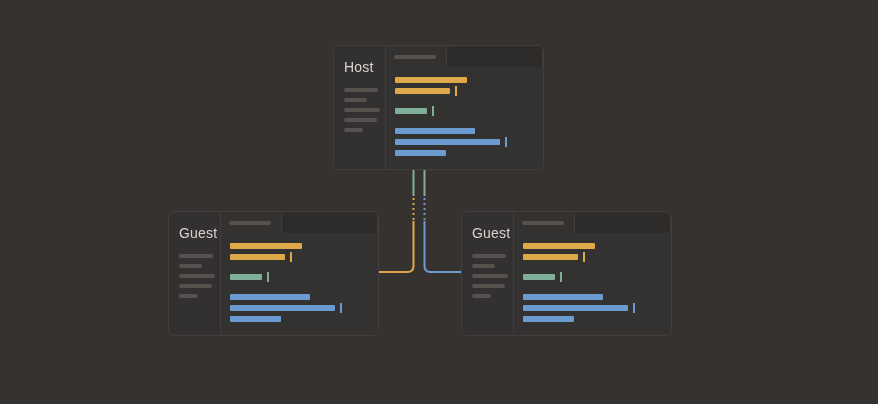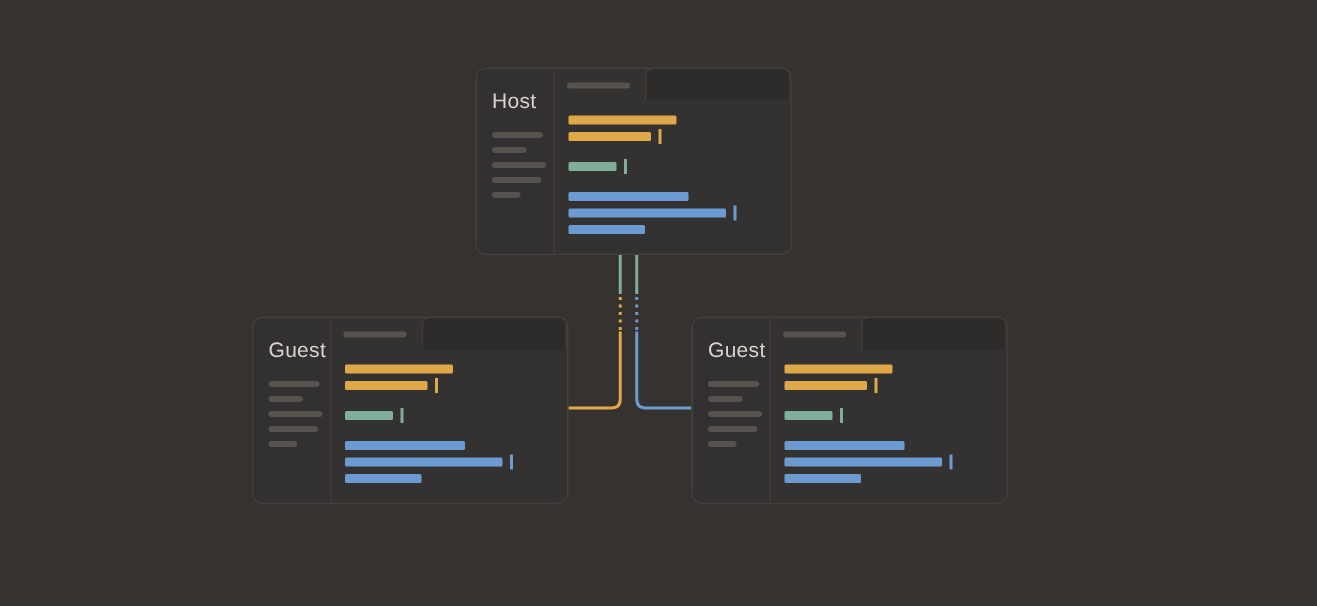--- a/index.html
+++ b/index.html
@@ -32,21 +32,21 @@
   
   .window {
     position: absolute;
     box-sizing: border-box;
     display: flex;
     border: 1px solid #423f3d;
     border-radius: 7px;
     background: #323031;
     overflow: hidden;
   }
-  .win-host  { left: 317px; top: 45px;  width: 211px; height: 125px; justify-content: flex-end; }
+  .win-host  { left: 333px; top: 45px;  width: 211px; height: 125px; justify-content: flex-end; }
   .win-guest-left  { left: 168px; top: 211px; width: 211px; height: 125px; }
   .win-guest-right { left: 461px; top: 211px; width: 211px; height: 125px; }
 
   
   .side {
     position: relative;
     box-sizing: border-box;
     width: 52px;
     flex: 0 0 52px;
     background: #323031;

